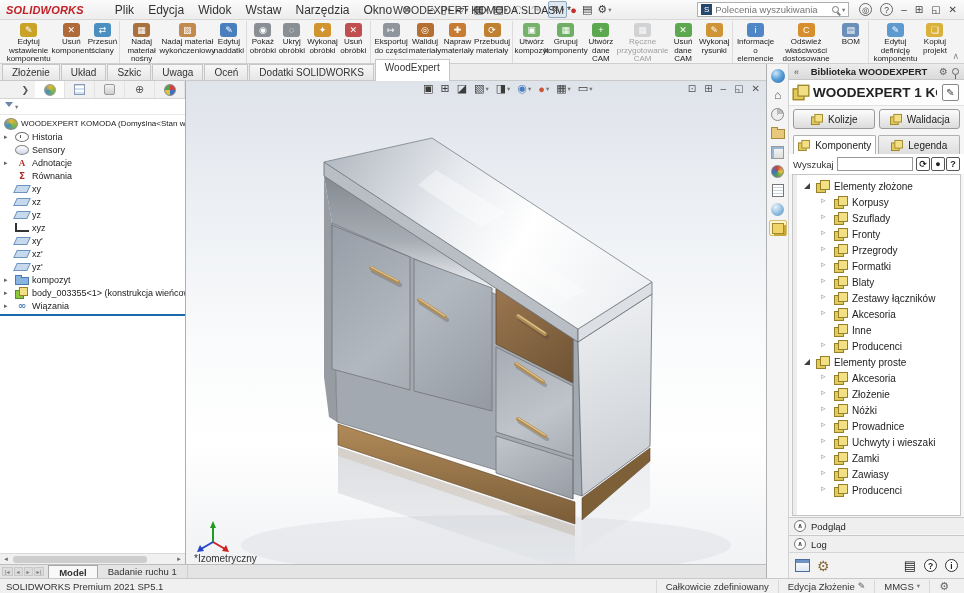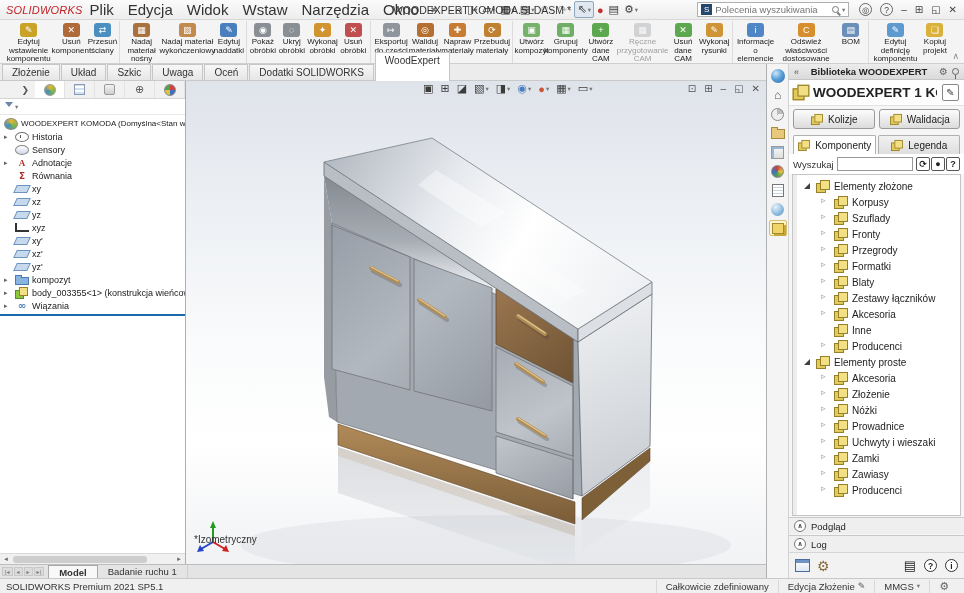--- a/index.html
+++ b/index.html
@@ -1,23 +1,23 @@
 <!DOCTYPE html>
 <html><head>
 <meta charset="utf-8">
 <style>
   *{box-sizing:border-box;margin:0;padding:0}
   html,body{width:964px;height:593px;overflow:hidden}
   body{font-family:"Liberation Sans","DejaVu Sans",sans-serif;font-size:11px;color:#222;background:#f0f0f0}
 
   
   .titlebar{height:20px;display:flex;align-items:center;background:linear-gradient(#fbfbfb,#ededed);border-bottom:1px solid #d8d8d8;padding:0 4px;position:relative}
-  .logo{color:#c22026;font-style:italic;font-weight:normal;font-size:11px;letter-spacing:.2px;margin:0 0 0 2px;white-space:nowrap}
+  .logo{color:#c22026;font-style:italic;font-weight:bold;font-size:11px;letter-spacing:.2px;margin:0 24px 0 2px;white-space:nowrap}
   .menu{display:flex}
-  .menu .mi{padding:1px 7px;color:#333;font-size:15px;cursor:default}
+  .menu .mi{padding:1px 7px;color:#333;font-size:12px;cursor:default}
   .pinbtn{margin:0 4px;color:#777;font-size:9px;transform:rotate(40deg)}
   .qat{display:flex;align-items:center;gap:1px;margin-left:12px}
   .qi{display:flex;align-items:center;padding:1px 2px;font-size:11px}
   .qg{color:var(--ic,#3a3a3a)}
   .qi.dropdown::after{content:"▾";font-size:6.5px;color:#777;margin-left:1px}
   .qi.disabled{opacity:.35}
   .qi.active{border:1px solid #8fa8c0;background:#dfe8f1;border-radius:2px}
   .doc-title{position:absolute;left:50%;transform:translateX(-50%);top:4px;font-size:10.5px;color:#333;white-space:nowrap}
   .tsearch{margin-left:auto;display:flex;align-items:center;width:152px;height:15px;border:1px solid #b0b0b0;background:#fff;padding:0 3px;gap:3px}
   .tsearch .scope{width:11px;height:11px;background:#24476e;color:#fff;font-size:8px;line-height:11px;text-align:center;flex:0 0 11px}
@@ -36,21 +36,21 @@
   .ric{width:17px;height:14px;border-radius:3px;background:var(--ic,#999);color:#fff;font-size:9px;line-height:14px;text-align:center;margin-bottom:1px;flex:0 0 14px}
   .rlabel{font-size:8px;line-height:8.5px;color:#222}
   .rbtn.disabled{opacity:.42}
   .ribbon-collapse{position:absolute;right:5px;bottom:2px;color:#888;font-size:9px}
 
   
   .mainrow{display:flex;height:514px}
   .left-area{width:766px;display:flex;flex-direction:column}
   .tabrow{height:17px;display:flex;align-items:flex-end;background:#ececec;border-bottom:1px solid #c9c9c9;padding-left:2px;gap:1px}
   .rtab{padding:2px 9px 2px;border:1px solid #c6c6c6;border-bottom:none;background:linear-gradient(#f7f7f7,#e6e6e6);color:#333;font-size:10px;white-space:nowrap}
-  .rtab.active{background:#fff;padding-bottom:19px;position:relative;top:5px}
+  .rtab.active{background:#fff;padding-bottom:19px;position:relative;top:12px}
   .content{display:flex;height:483px}
 
   
   .fpanel{width:186px;border-right:1px solid #aeaeae;background:#fff;display:flex;flex-direction:column}
   .ftabs{height:18px;display:flex;align-items:center;background:#f1f1f1;border-bottom:1px solid #d5d5d5}
   .ftab{width:30px;height:100%;display:flex;align-items:center;justify-content:center;border-right:1px solid #e2e2e2}
   .ftab.active{background:#fff}
   .fchevron{margin-left:auto;padding:0 6px;color:#555;font-size:9px}
   .i-fm{width:12px;height:12px;border-radius:50%;background:conic-gradient(#e8b62c,#7ab648,#3f8fc0,#e8b62c);border:1px solid #999}
   .i-pm{width:11px;height:11px;border:1px solid #8a9ab0;background:repeating-linear-gradient(0deg,#cfe0f0 0 2px,#fff 2px 4px)}
@@ -89,21 +89,21 @@
   .hthumb{position:absolute;left:1px;right:26px;top:1px;height:7px;background:#cdcdcd;border-radius:3px}
 
   
   .viewport{width:580px;position:relative;background:linear-gradient(180deg,#dfe3ea 0%,#edf0f4 28%,#fafbfc 55%,#ffffff 75%,#f1f2f4 100%)}
   .model{position:absolute;inset:0;width:100%;height:100%}
   .hub{position:absolute;top:1px;left:235px;display:flex;align-items:center;gap:3px}
   .hi{display:flex;align-items:center;padding:0 2px;font-size:11px}
   .hi .g{color:var(--ic,#3c3c3c)}
   .hi.dropdown::after{content:"▾";font-size:6.5px;color:#777;margin-left:1px}
   .winctl{position:absolute;top:2px;right:6px;display:flex;gap:8px;color:#555;font-size:10px}
-  .viewlabel{position:absolute;left:8px;bottom:19px;font-size:10px;color:#333}
+  .viewlabel{position:absolute;left:8px;bottom:0;font-size:10px;color:#333}
 
   
   .modeltabs{height:14px;background:#e4e4e4;border-top:1px solid #bdbdbd;display:flex;align-items:stretch;padding-left:2px}
   .mtscroll{display:flex;align-items:center;gap:1px;margin-right:4px}
   .mts{font-size:6px;color:#777;padding:0 2px;background:#dcdcdc;border:1px solid #c8c8c8;height:9px;display:flex;align-items:center}
   .mtab{padding:0 10px;display:flex;align-items:center;font-size:9.5px;color:#333;border-right:1px solid #cfcfcf}
   .mtab.active{background:#f8f8f8;font-weight:bold;border:1px solid #a8a8a8;border-bottom:none}
   .statusbar{height:15px;background:#f0f0f0;border-top:1px solid #c8c8c8;display:flex;align-items:center;padding:0 6px;font-size:9.5px;color:#333}
   .sb-right{margin-left:auto;display:flex;align-items:flex-start}
   .sbi{display:flex;align-items:center;gap:3px;padding:0 9px;border-left:1px solid #d8d8d8;height:13px}

